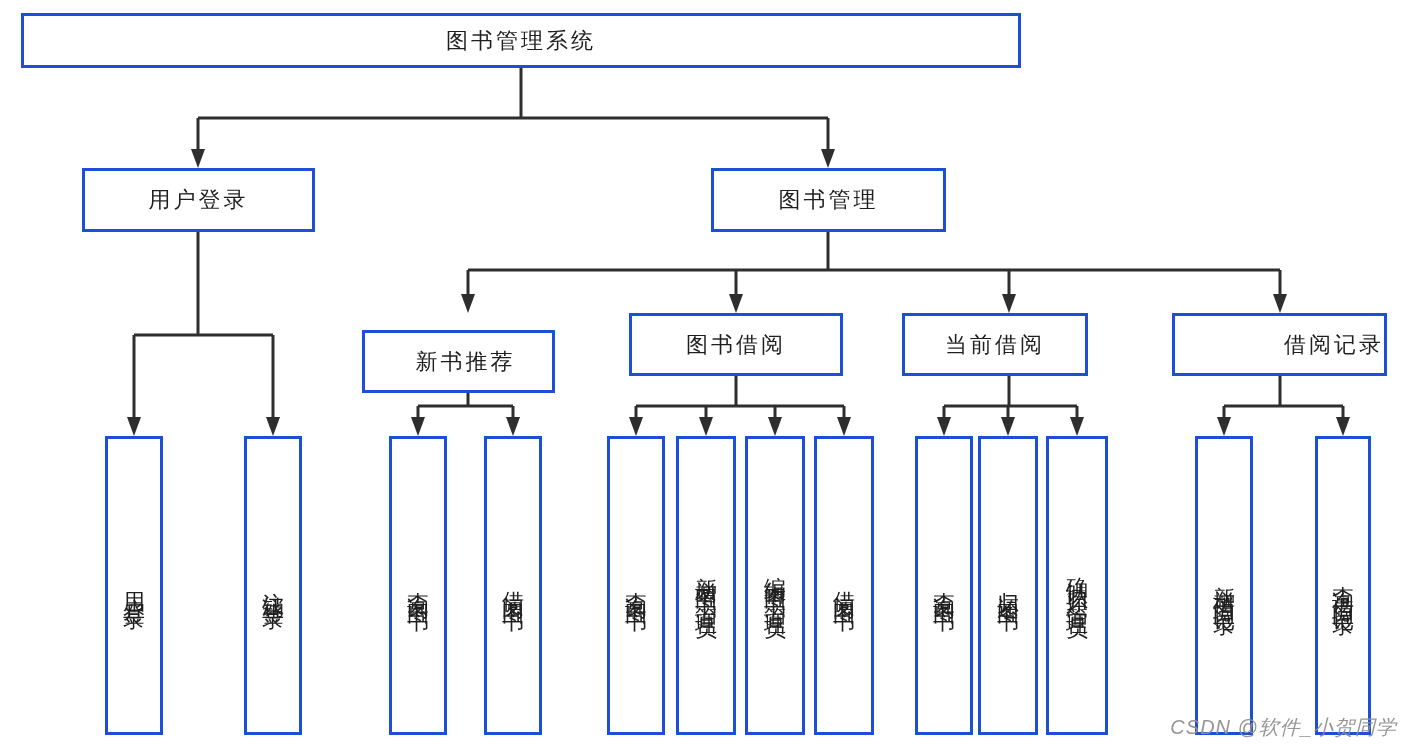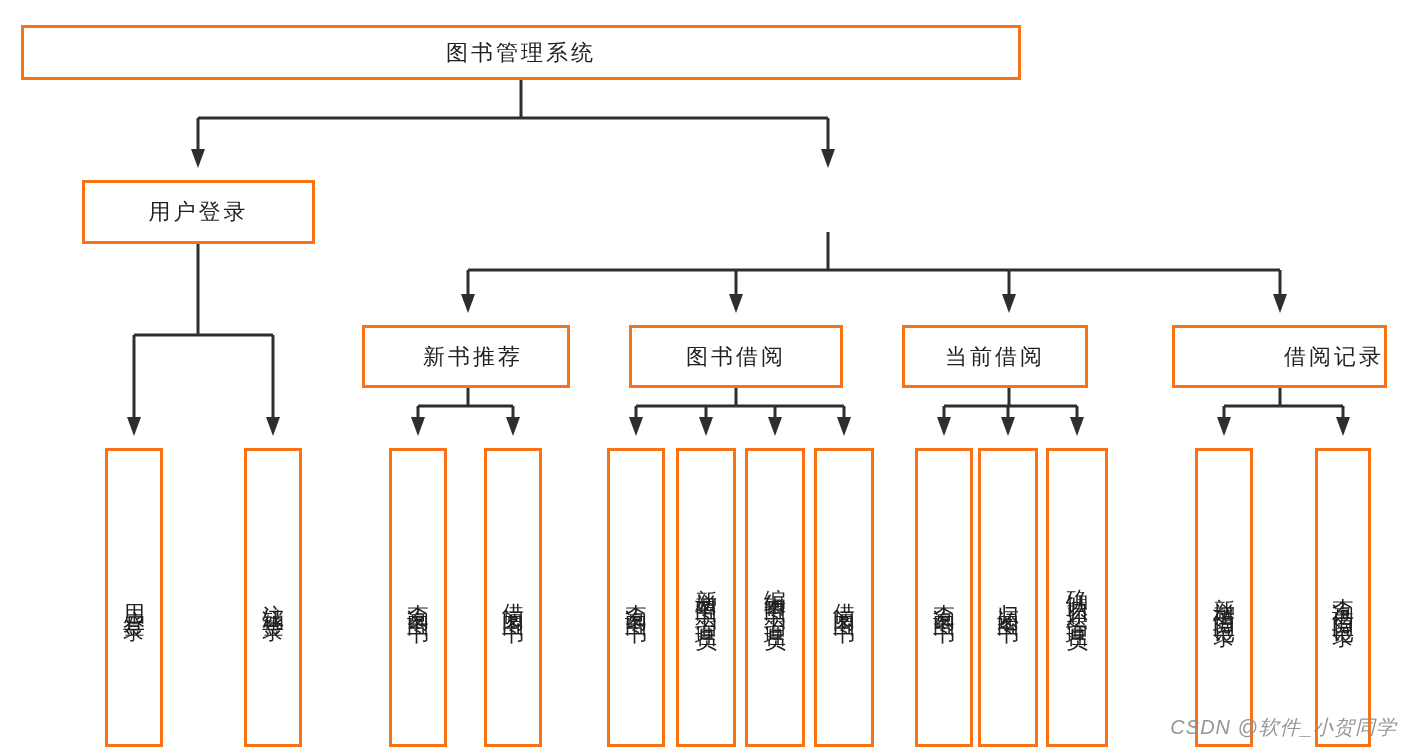--- a/index.html
+++ b/index.html
@@ -10,27 +10,26 @@
     font-family:"Liberation Sans", sans-serif;
     overflow:hidden;
   }
   #connectors {
     position:absolute; left:0; top:0;
     pointer-events:none;
   }
   .box {
     position:absolute;
     box-sizing:border-box;
-    border:3px solid #f97316;
+    border:3px solid #1d4ed8;
     background:#ffffff;
     display:flex;
     align-items:center;
     justify-content:center;
     color:#1f1f1f;
-    margin-top:12px;
   }
   .h-label {
     font-size:22px;
     letter-spacing:3px;
     white-space:nowrap;
     color:#1f1f1f;
   }
   .v-label {
     writing-mode:vertical-rl;
     text-orientation:mixed;
@@ -122,22 +121,25 @@
     </g>
   </svg>
 
   <div class="box" style="left:21px; top:13px; width:1000px; height:55px;">
     <span class="h-label">图书管理系统</span>
   </div>
 
   <div class="box" style="left:82px; top:168px; width:233px; height:64px;">
     <span class="h-label">用户登录</span>
   </div>
+  <div class="box" style="left:711px; top:168px; width:235px; height:64px;">
+    <span class="h-label">图书管理</span>
+  </div>
 
-  <div class="box" style="left:362px; top:313px; width:208px; height:63px;padding-left:14px;">
+  <div class="box" style="left:362px; top:330px; width:193px; height:63px;padding-left:14px;">
     <span class="h-label">新书推荐</span>
   </div>
   <div class="box" style="left:629px; top:313px; width:214px; height:63px;">
     <span class="h-label">图书借阅</span>
   </div>
   <div class="box" style="left:902px; top:313px; width:186px; height:63px;">
     <span class="h-label">当前借阅</span>
   </div>
   <div class="box" style="left:1172px; top:313px; width:215px; height:63px;justify-content:flex-end;">
     <span class="h-label">借阅记录</span>

